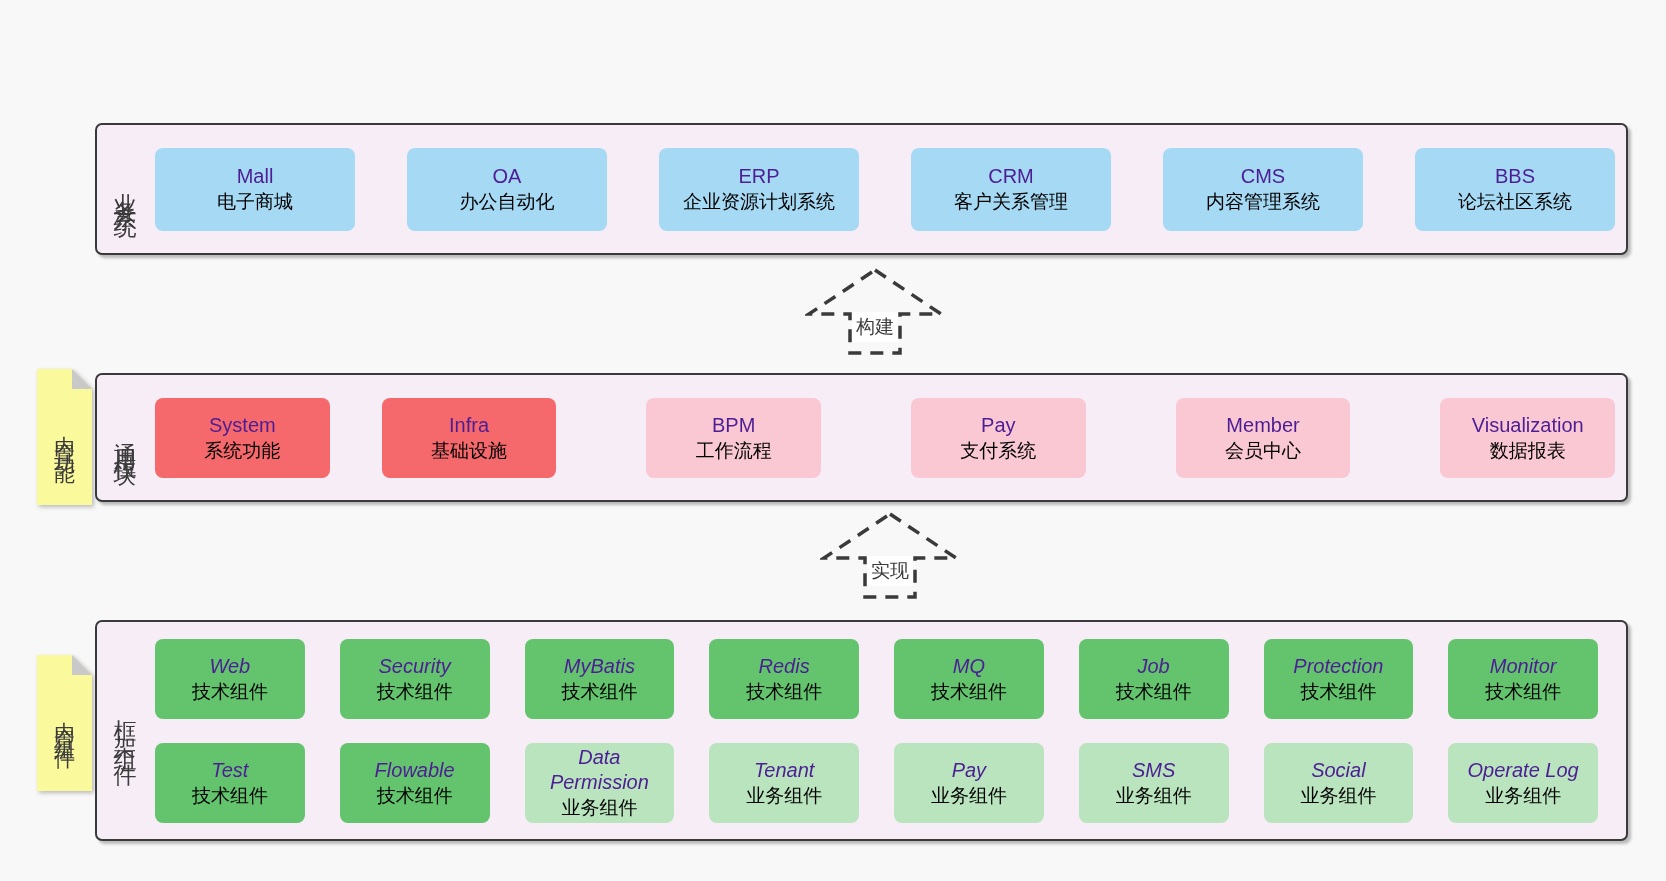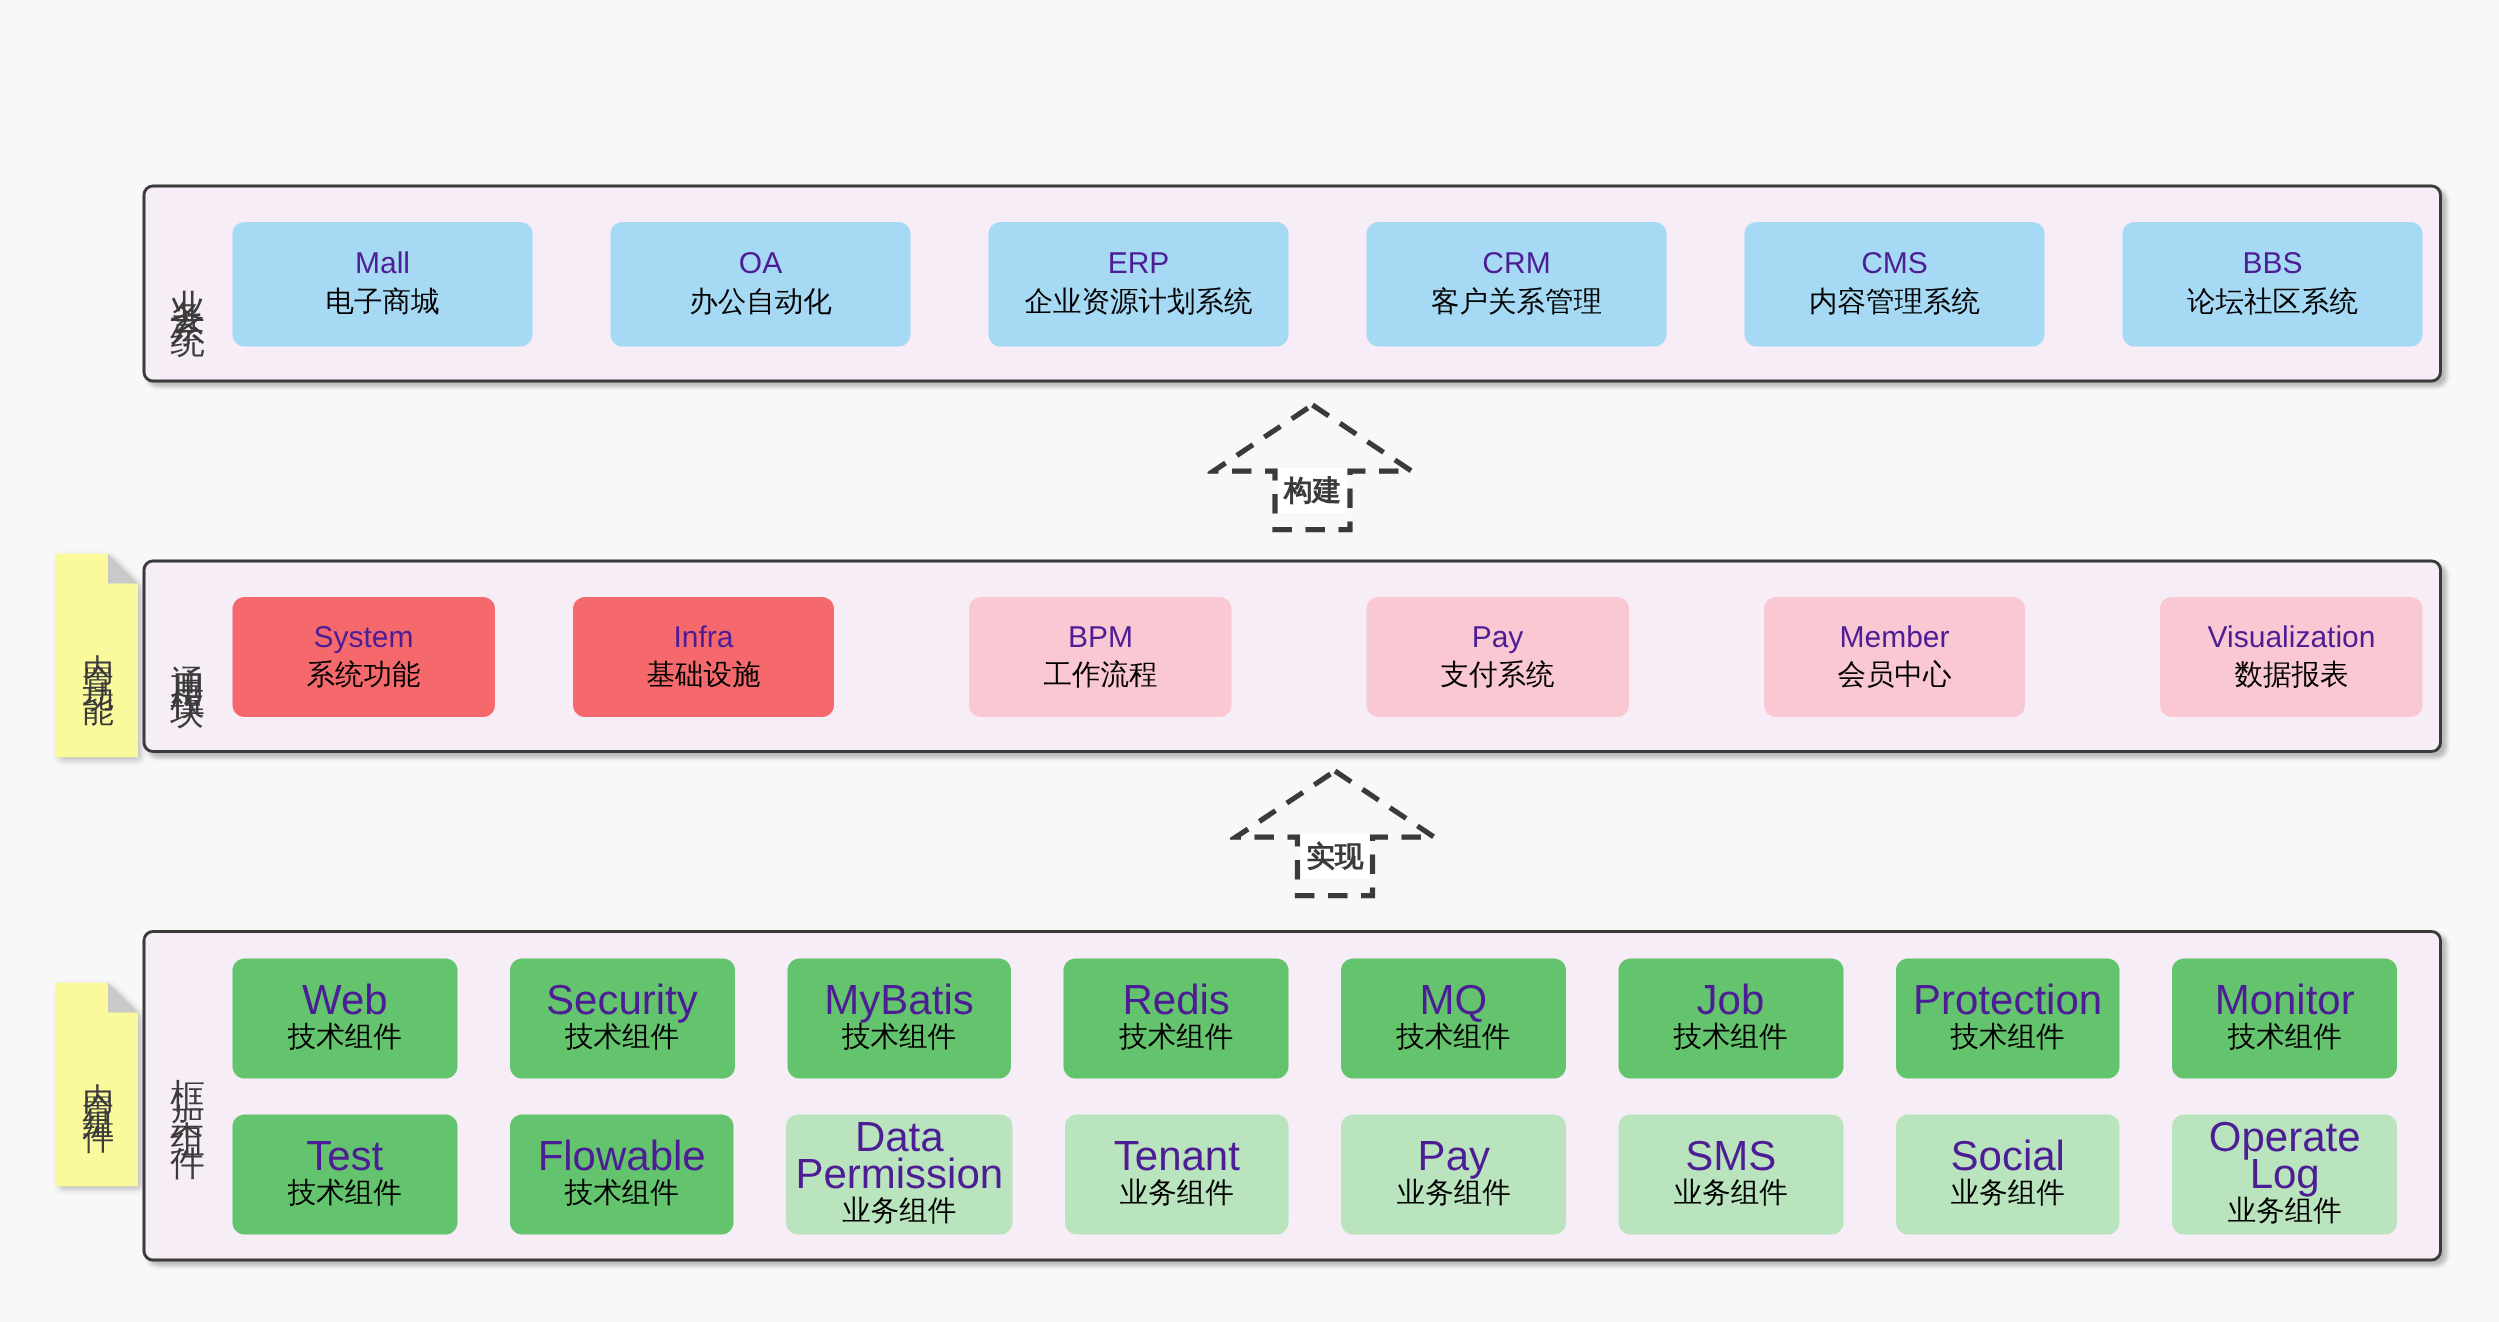--- a/index.html
+++ b/index.html
@@ -77,21 +77,21 @@
     display:flex;
     flex-direction:column;
     align-items:center;
     justify-content:center;
     text-align:center;
   }
   .layer-modules .box{height:80px;}
   .layer-framework .box{height:80px;}
   .box-title{font-size:20px;line-height:26px;color:#4c1d95;}
   .box-sub{font-size:19px;line-height:26px;color:#000000;}
-  .layer-framework .box-title{font-size:28px;line-height:25px;padding:0 6px;}
+  .layer-framework .box-title{font-size:20px;line-height:25px;padding:0 6px;font-style:italic;}
   .layer-framework .box-sub{line-height:25px;}
 
   .blue{background:#a6d9f3;}
   .red{background:#f5696c;}
   .pink{background:#fac8d2;margin-left:38px;}
   .green{background:#64c46e;}
   .lightgreen{background:#b9e4bd;}
 
   
   .tag{
@@ -120,21 +120,20 @@
     font-size:21px;
     color:#3b3b3b;
     white-space:nowrap;
   }
 
   
   .arrow{
     position:absolute;
     width:140px;
     height:90px;
-    font-weight:bold;
   }
   .arrow-1{left:805px;top:266px;}
   .arrow-2{left:820px;top:510px;}
   .arrow svg{position:absolute;left:0;top:0;}
   .arrow-label{
     position:absolute;
     left:50%;
     top:46px;
     transform:translateX(-50%);
     background:#ffffff;

